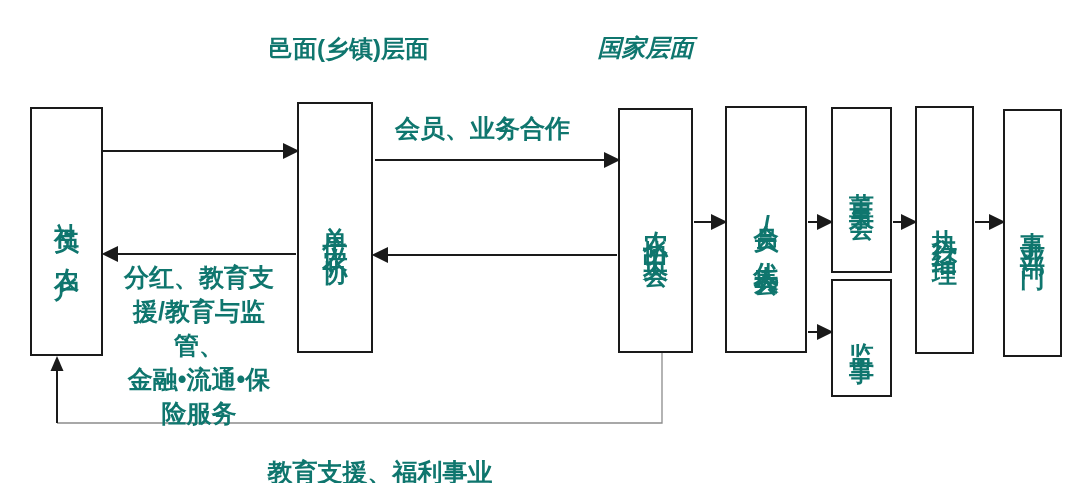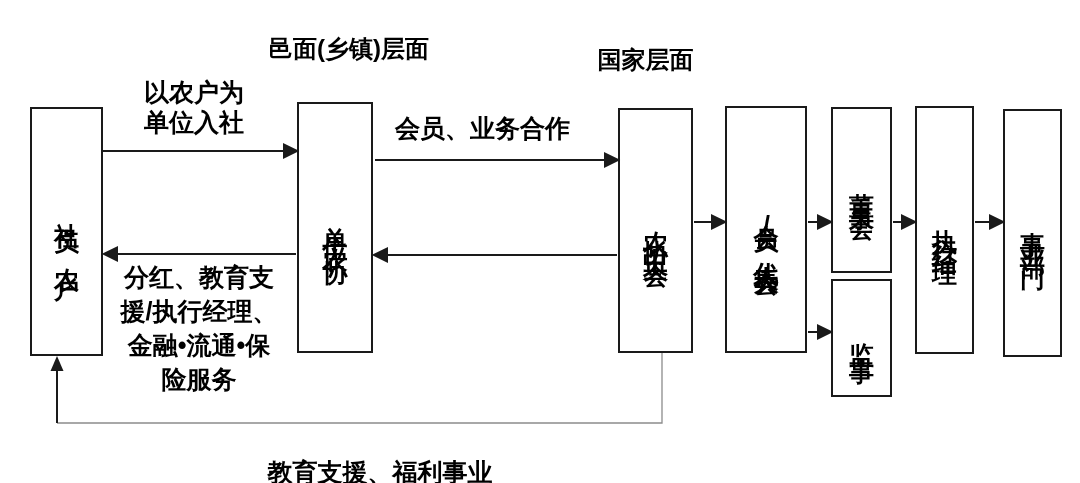--- a/index.html
+++ b/index.html
@@ -3,21 +3,21 @@
 <meta charset="utf-8">
 <title>Diagram</title>
 <style>
   html, body { margin: 0; padding: 0; background: #ffffff; }
   .canvas {
     position: relative;
     width: 1080px;
     height: 483px;
     background: #ffffff;
     font-family: "Liberation Sans", sans-serif;
-    color: #000000;
+    color: #0f766e;
     overflow: hidden;
   }
   .node {
     position: absolute;
     box-sizing: border-box;
     border: 2px solid #1a1a1a;
     background: #ffffff;
     display: flex;
     align-items: center;
     justify-content: center;
@@ -46,21 +46,21 @@
     left: 0; top: 0;
     pointer-events: none;
   }
 </style>
 </head>
 <body>
 
 <div class="canvas">
 
   <div class="section-label" style="left:254px; top:33px; width:190px;">邑面(乡镇)层面</div>
-  <div class="section-label" style="left:588px; top:44px; width:115px;">国家层面</div>
+  <div class="section-label" style="left:588px; top:32px; width:115px;font-style:italic;">国家层面</div>
 
   <div class="node" style="left:30px; top:107px; width:73px; height:249px; letter-spacing:7px;">社员：农户</div>
   <div class="node" style="left:297px; top:102px; width:76px; height:251px; letter-spacing:11px;">单位农协</div>
   <div class="node" style="left:618px; top:108px; width:75px; height:245px; letter-spacing:8px;">农协中央会</div>
   <div class="node" style="left:725px; top:106px; width:82px; height:247px; letter-spacing:3px;">会员/代表大会</div>
   <div class="node" style="left:831px; top:107px; width:61px; height:166px; letter-spacing:12px;">董事会</div>
   <div class="node" style="left:831px; top:279px; width:61px; height:118px; letter-spacing:15px;">监事</div>
   <div class="node" style="left:915px; top:106px; width:59px; height:248px; letter-spacing:11px;">执行经理</div>
   <div class="node" style="left:1003px; top:109px; width:59px; height:248px; letter-spacing:11px;">事业部门</div>
 
@@ -91,22 +91,20 @@
       <polygon points="915,222 902,215.5 902,228.5"></polygon>
 
       <line x1="975" y1="222" x2="991" y2="222"></line>
       <polygon points="1003,222 990,215.5 990,228.5"></polygon>
     </g>
     <path d="M662,353 L662,423 L57,423" stroke="#8c8c8c" stroke-width="1.3" fill="none"></path>
     <line x1="57" y1="423" x2="57" y2="370" stroke="#1a1a1a" stroke-width="2"></line>
     <polygon points="57,356 50.5,371 63.5,371" fill="#1a1a1a"></polygon>
   </svg>
 
-  <div class="edge-label" style="left:130px; top:77px; width:128px; line-height:30px;">以农户为
-单位入社</div>
   <div class="edge-label" style="left:390px; top:112px; width:185px;">会员、业务合作</div>
   <div class="edge-label" style="left:110px; top:260px; width:178px; line-height:34px;">分红、教育支
-援/执行经理、
+援/教育与监管、
 金融•流通•保
 险服务</div>
   <div class="edge-label" style="left:256px; top:456px; width:248px;">教育支援、福利事业</div>
 
 </div>
 
 </body></html>

